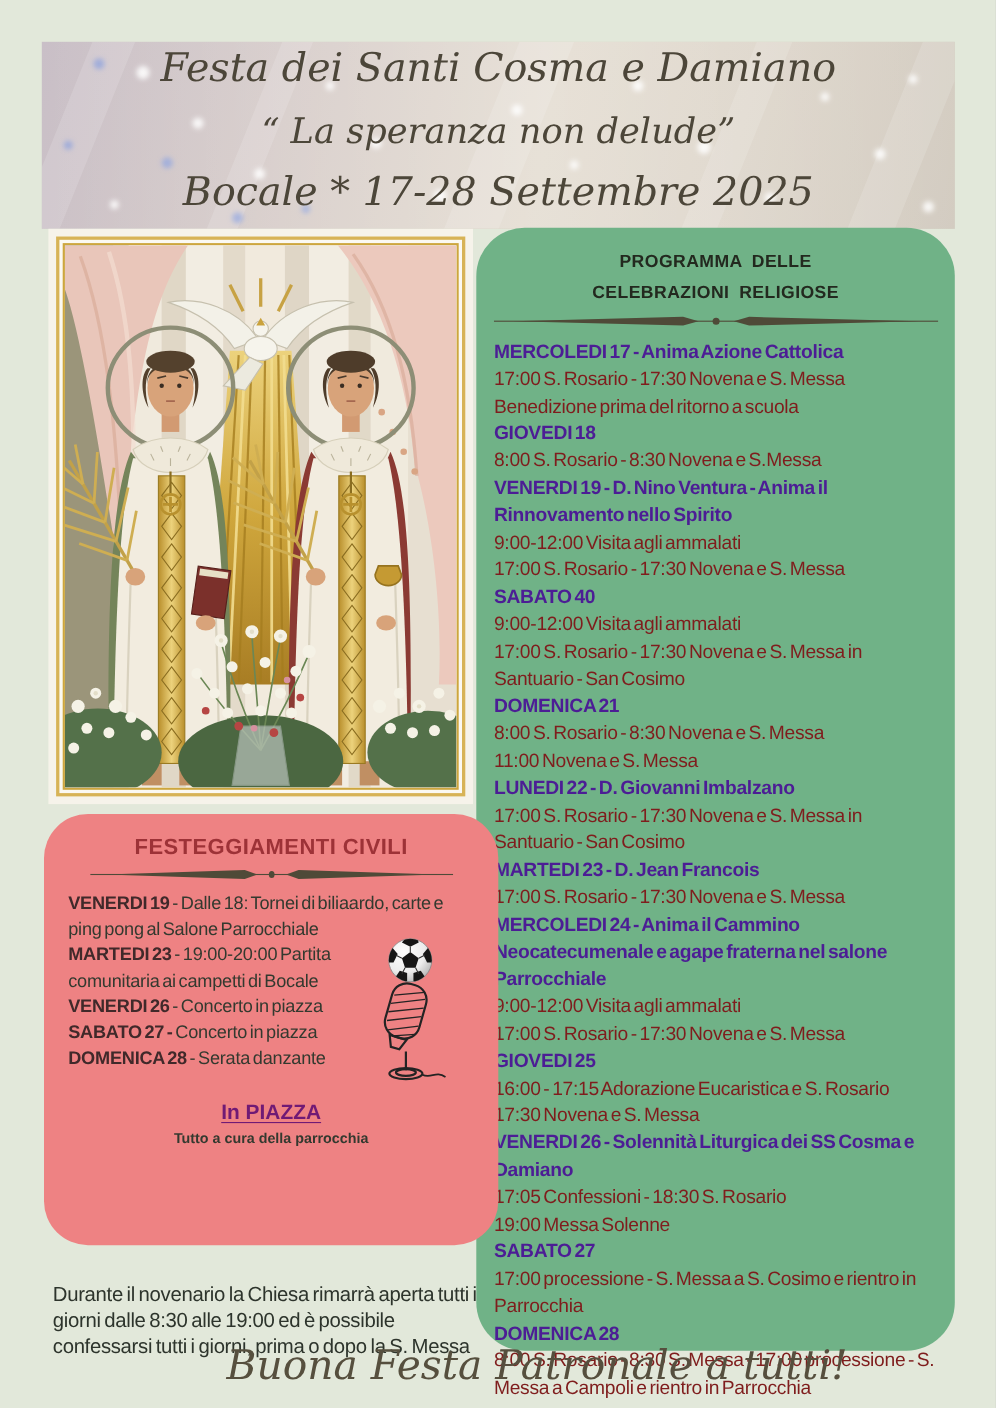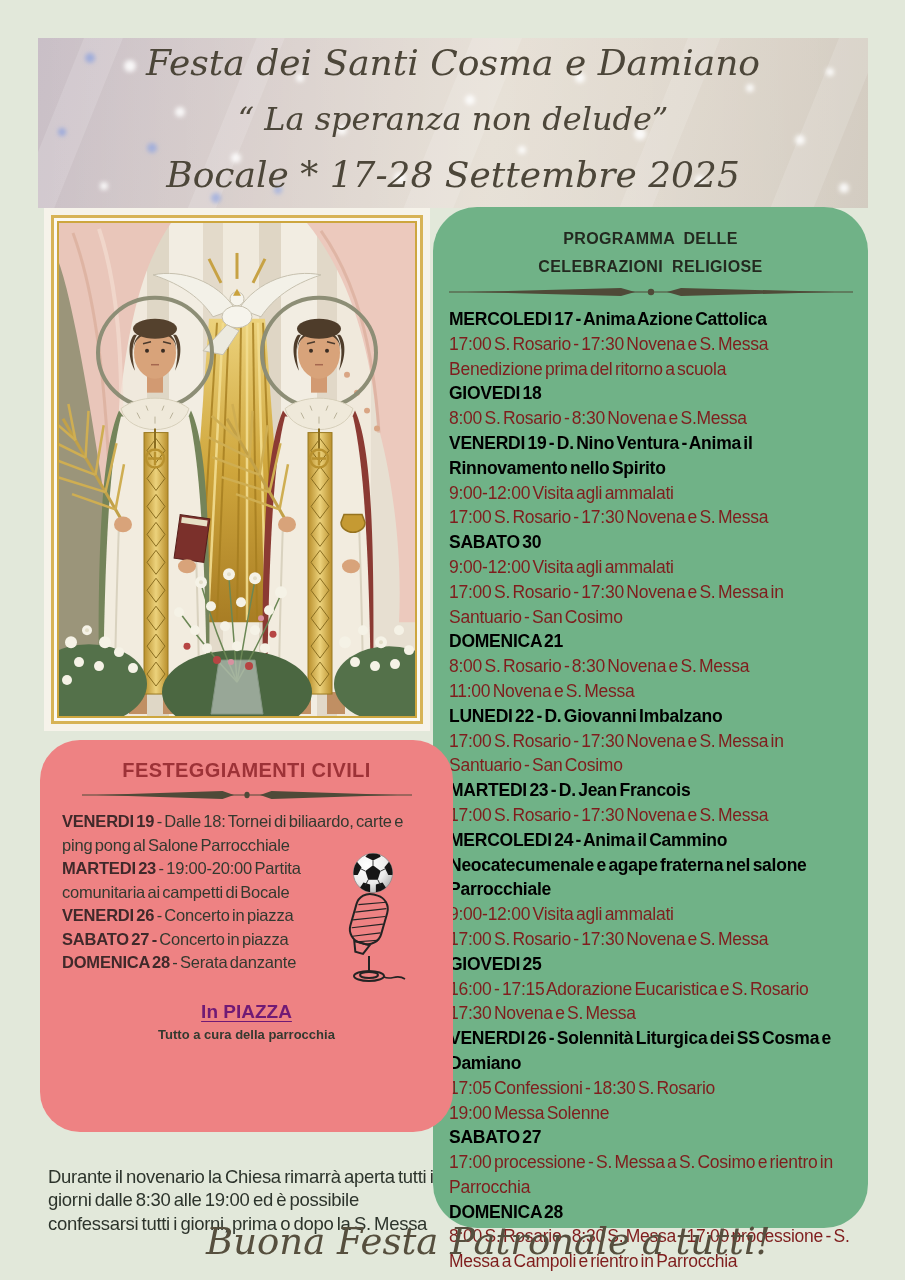--- a/index.html
+++ b/index.html
@@ -33,21 +33,21 @@
   .green-panel{
     position:absolute; left:433px; top:207px; width:435px; height:1021px;
     background:#70b287; border-radius:44px; box-sizing:border-box;
     padding:16px 16px 0 16px;
   }
   .green-title{margin:4px 0 0; text-align:center; font-weight:700; font-size:16px; line-height:24px;
     color:#23291f; letter-spacing:.4px; word-spacing:4px;}
   .divider{display:block; margin:6px auto 4px; color:#4f4a38;}
   .sched{margin-top:8px;}
   .sched p{margin:0; font-size:17.5px; line-height:24.8px; letter-spacing:-.25px; word-spacing:-2.2px;}
-  .day-heading{font-weight:700; color:#000000;}
+  .day-heading{font-weight:700; color:#4c1d95;}
   .sched-line{color:#7f1d1d;}
   
   .red-panel{
     position:absolute; left:40px; top:740px; width:413px; height:392px;
     background:#ee8283; border-radius:40px; box-sizing:border-box;
     padding:16px 22px 0 22px;
   }
   .red-title{margin:2px 0 0; text-align:center; font-weight:700; font-size:20px; line-height:24px;
     color:#9d3237; letter-spacing:.4px;}
   .events{margin-top:8px; position:relative;}
@@ -407,21 +407,21 @@
     </svg>
     <div class="sched">
         <p class="day-heading">MERCOLEDI 17 - Anima Azione Cattolica</p>
         <p class="sched-line">17:00 S. Rosario - 17:30 Novena e S. Messa</p>
         <p class="sched-line">Benedizione prima del ritorno a scuola</p>
         <p class="day-heading">GIOVEDI 18</p>
         <p class="sched-line">8:00 S. Rosario - 8:30 Novena e S.Messa</p>
         <p class="day-heading">VENERDI 19 - D. Nino Ventura - Anima il Rinnovamento nello Spirito</p>
         <p class="sched-line">9:00-12:00 Visita agli ammalati</p>
         <p class="sched-line">17:00 S. Rosario - 17:30 Novena e S. Messa</p>
-        <p class="day-heading">SABATO 30</p>
+        <p class="day-heading">SABATO 40</p>
         <p class="sched-line">9:00-12:00 Visita agli ammalati</p>
         <p class="sched-line">17:00 S. Rosario - 17:30 Novena e S. Messa in Santuario - San Cosimo</p>
         <p class="day-heading">DOMENICA 21</p>
         <p class="sched-line">8:00 S. Rosario - 8:30 Novena e S. Messa</p>
         <p class="sched-line">11:00 Novena e S. Messa</p>
         <p class="day-heading">LUNEDI 22 - D. Giovanni Imbalzano</p>
         <p class="sched-line">17:00 S. Rosario - 17:30 Novena e S. Messa in Santuario - San Cosimo</p>
         <p class="day-heading">MARTEDI 23 - D. Jean Francois</p>
         <p class="sched-line">17:00 S. Rosario - 17:30 Novena e S. Messa</p>
         <p class="day-heading">MERCOLEDI 24 - Anima il Cammino Neocatecumenale e agape fraterna nel salone Parrocchiale</p>

